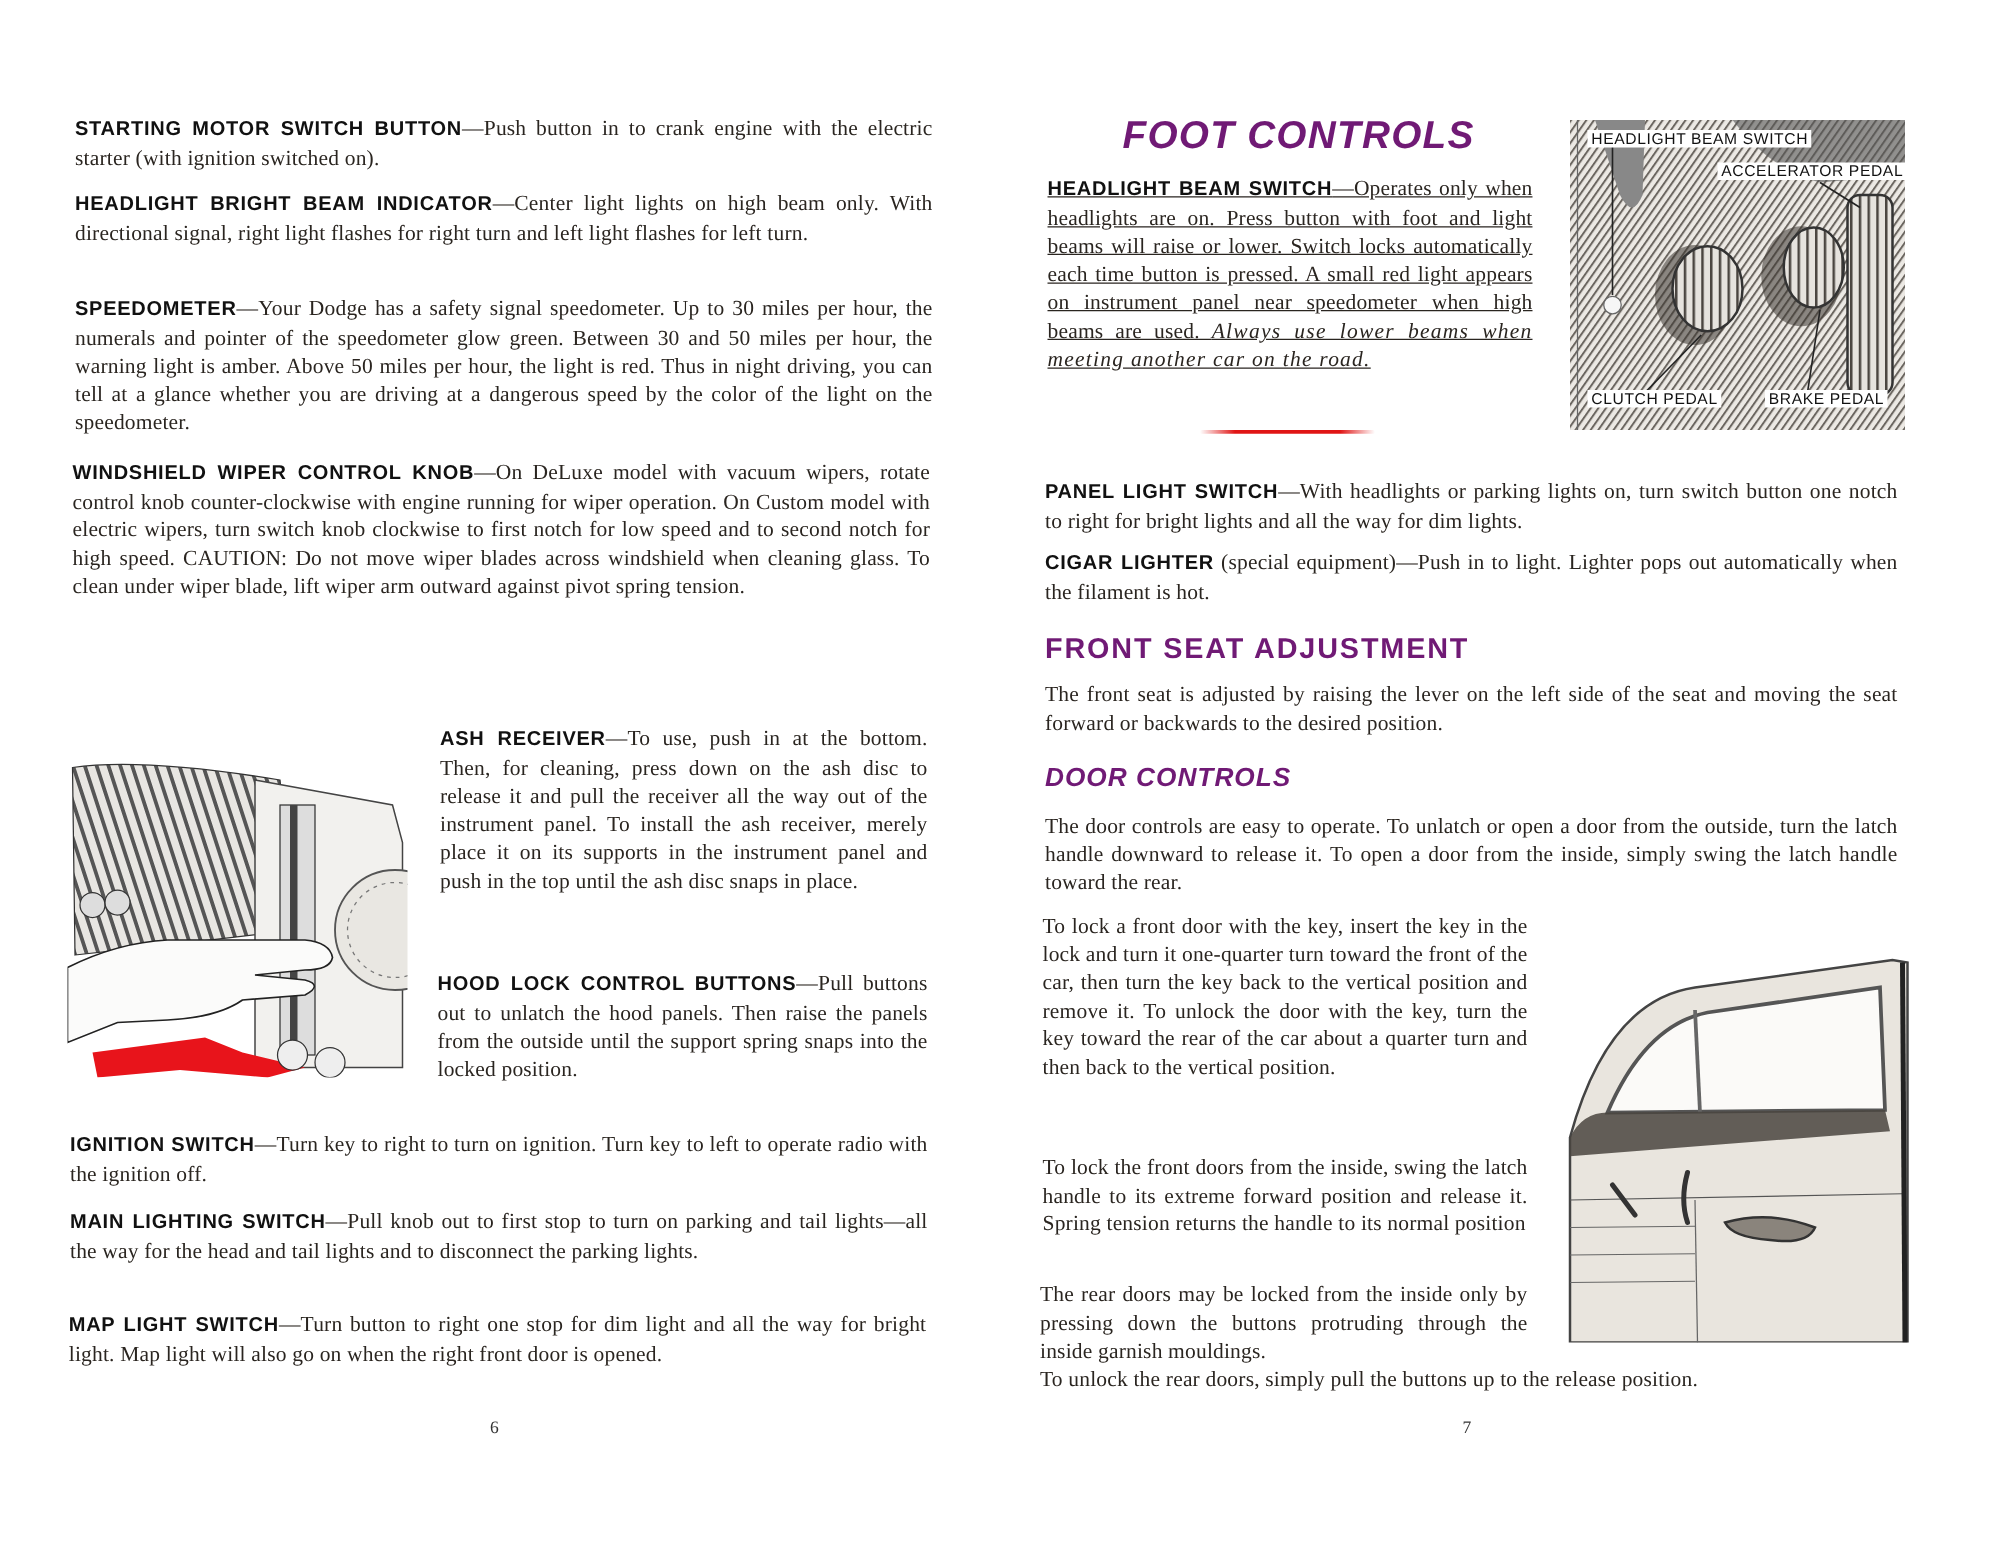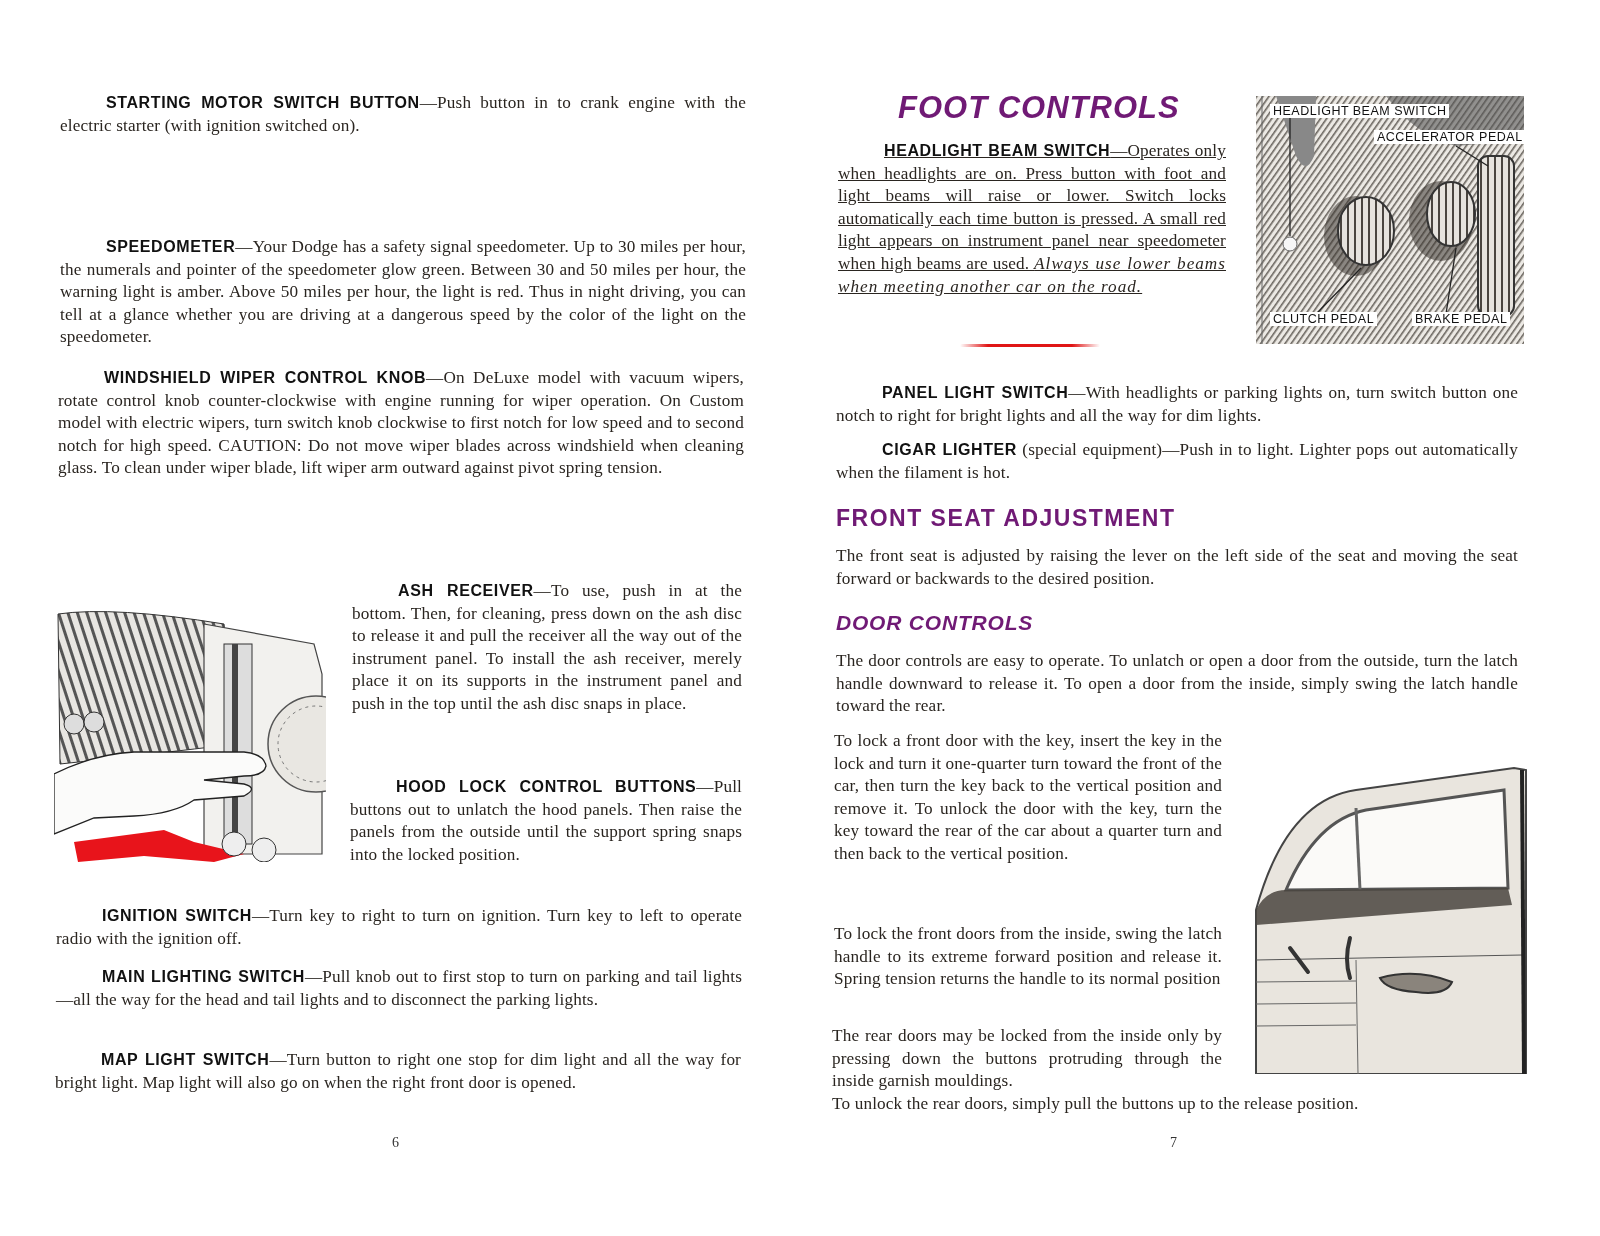--- a/index.html
+++ b/index.html
@@ -9,21 +9,21 @@
   }
   .page { position:absolute; top:0; height:1236px; }
   .left { left:0; width:800px; }
   .right { left:800px; width:800px; }
   .para {
     position:absolute; font-size:17.2px; line-height:22.6px; text-align:justify;
     letter-spacing:0.15px; color:#2a2520;
   }
   .para .head {
     font-family:"Liberation Sans","DejaVu Sans",sans-serif; font-weight:bold;
-    letter-spacing:0.6px; font-size:16px; color:#111;margin-left:46px;
+    letter-spacing:0.6px; font-size:16px; color:#111;
   }
   .para .body { }
   .para .it { font-style:italic; letter-spacing:1px; }
   .title {
     position:absolute; font-family:"Liberation Sans","DejaVu Sans",sans-serif;
     font-weight:bold; color:#701a75; text-align:left;
   }
   .pagenum {
     position:absolute; font-size:14px; color:#333;
   }
@@ -38,20 +38,23 @@
 </style>
 </head>
 <body>
 
 <div class="page left">
 
   <div class="para" style="left:60px; top:92px; width:686px;">
     <span class="head">STARTING MOTOR SWITCH BUTTON</span><span class="body">—Push button in to crank engine with the electric starter (with ignition switched on).</span>
   </div>
 
+  <div class="para" style="left:60px; top:152px; width:686px;">
+    <span class="head">HEADLIGHT BRIGHT BEAM INDICATOR</span><span class="body">—Center light lights on high beam only. With directional signal, right light flashes for right turn and left light flashes for left turn.</span>
+  </div>
 
   <div class="para" style="left:60px; top:236px; width:686px;">
     <span class="head">SPEEDOMETER</span><span class="body">—Your Dodge has a safety signal speedometer. Up to 30 miles per hour, the numerals and pointer of the speedometer glow green. Between 30 and 50 miles per hour, the warning light is amber. Above 50 miles per hour, the light is red. Thus in night driving, you can tell at a glance whether you are driving at a dangerous speed by the color of the light on the speedometer.</span>
   </div>
 
   <div class="para" style="left:58px; top:367px; width:686px;">
     <span class="head">WINDSHIELD WIPER CONTROL KNOB</span><span class="body">—On DeLuxe model with vacuum wipers, rotate control knob counter-clockwise with engine running for wiper operation. On Custom model with electric wipers, turn switch knob clockwise to first notch for low speed and to second notch for high speed. CAUTION: Do not move wiper blades across windshield when cleaning glass. To clean under wiper blade, lift wiper arm outward against pivot spring tension.</span>
   </div>
 
 

